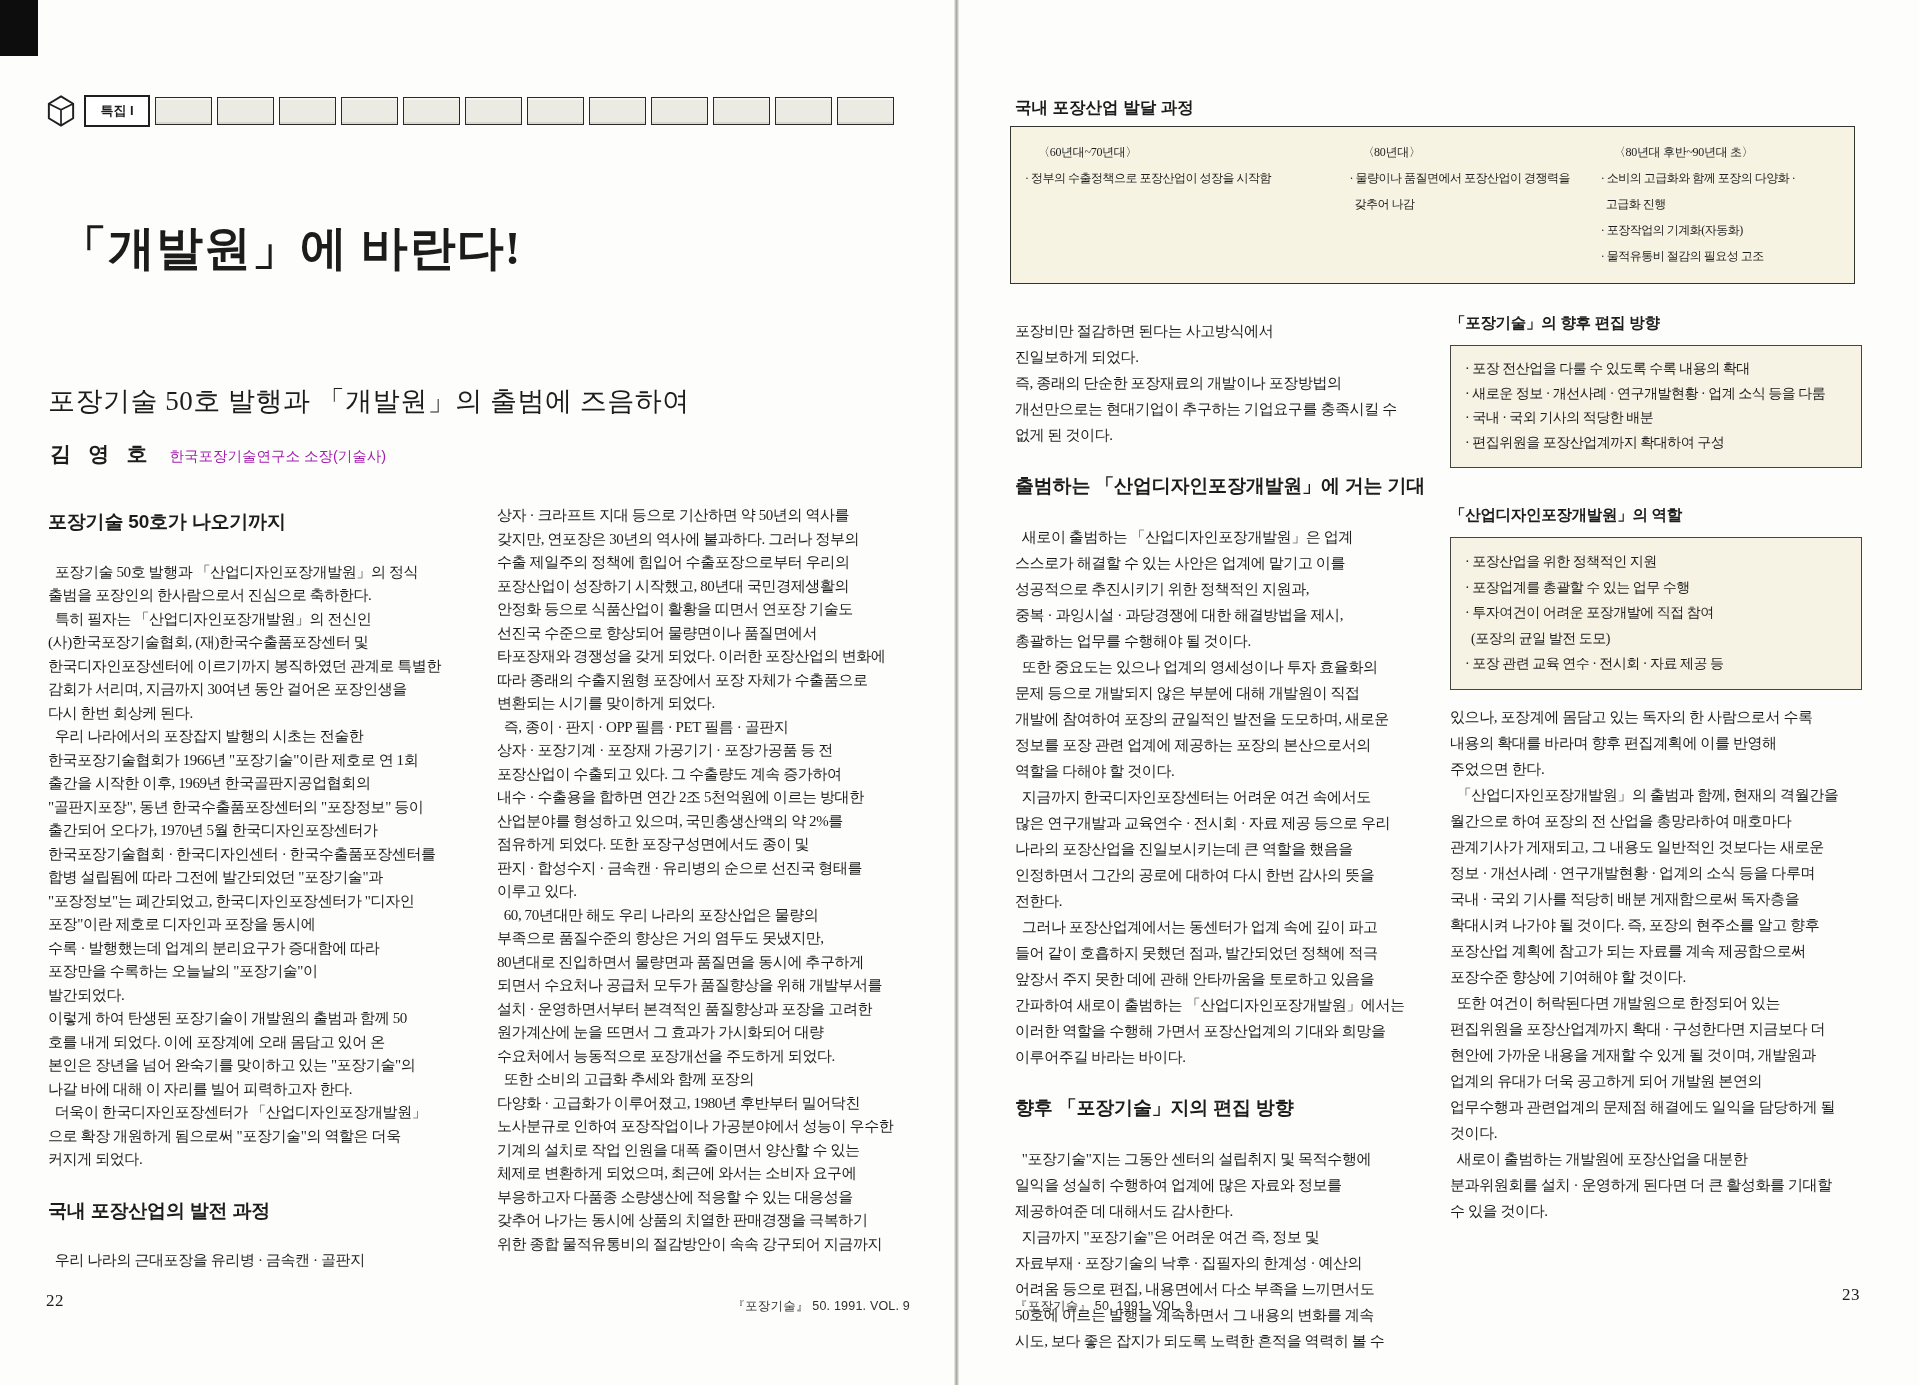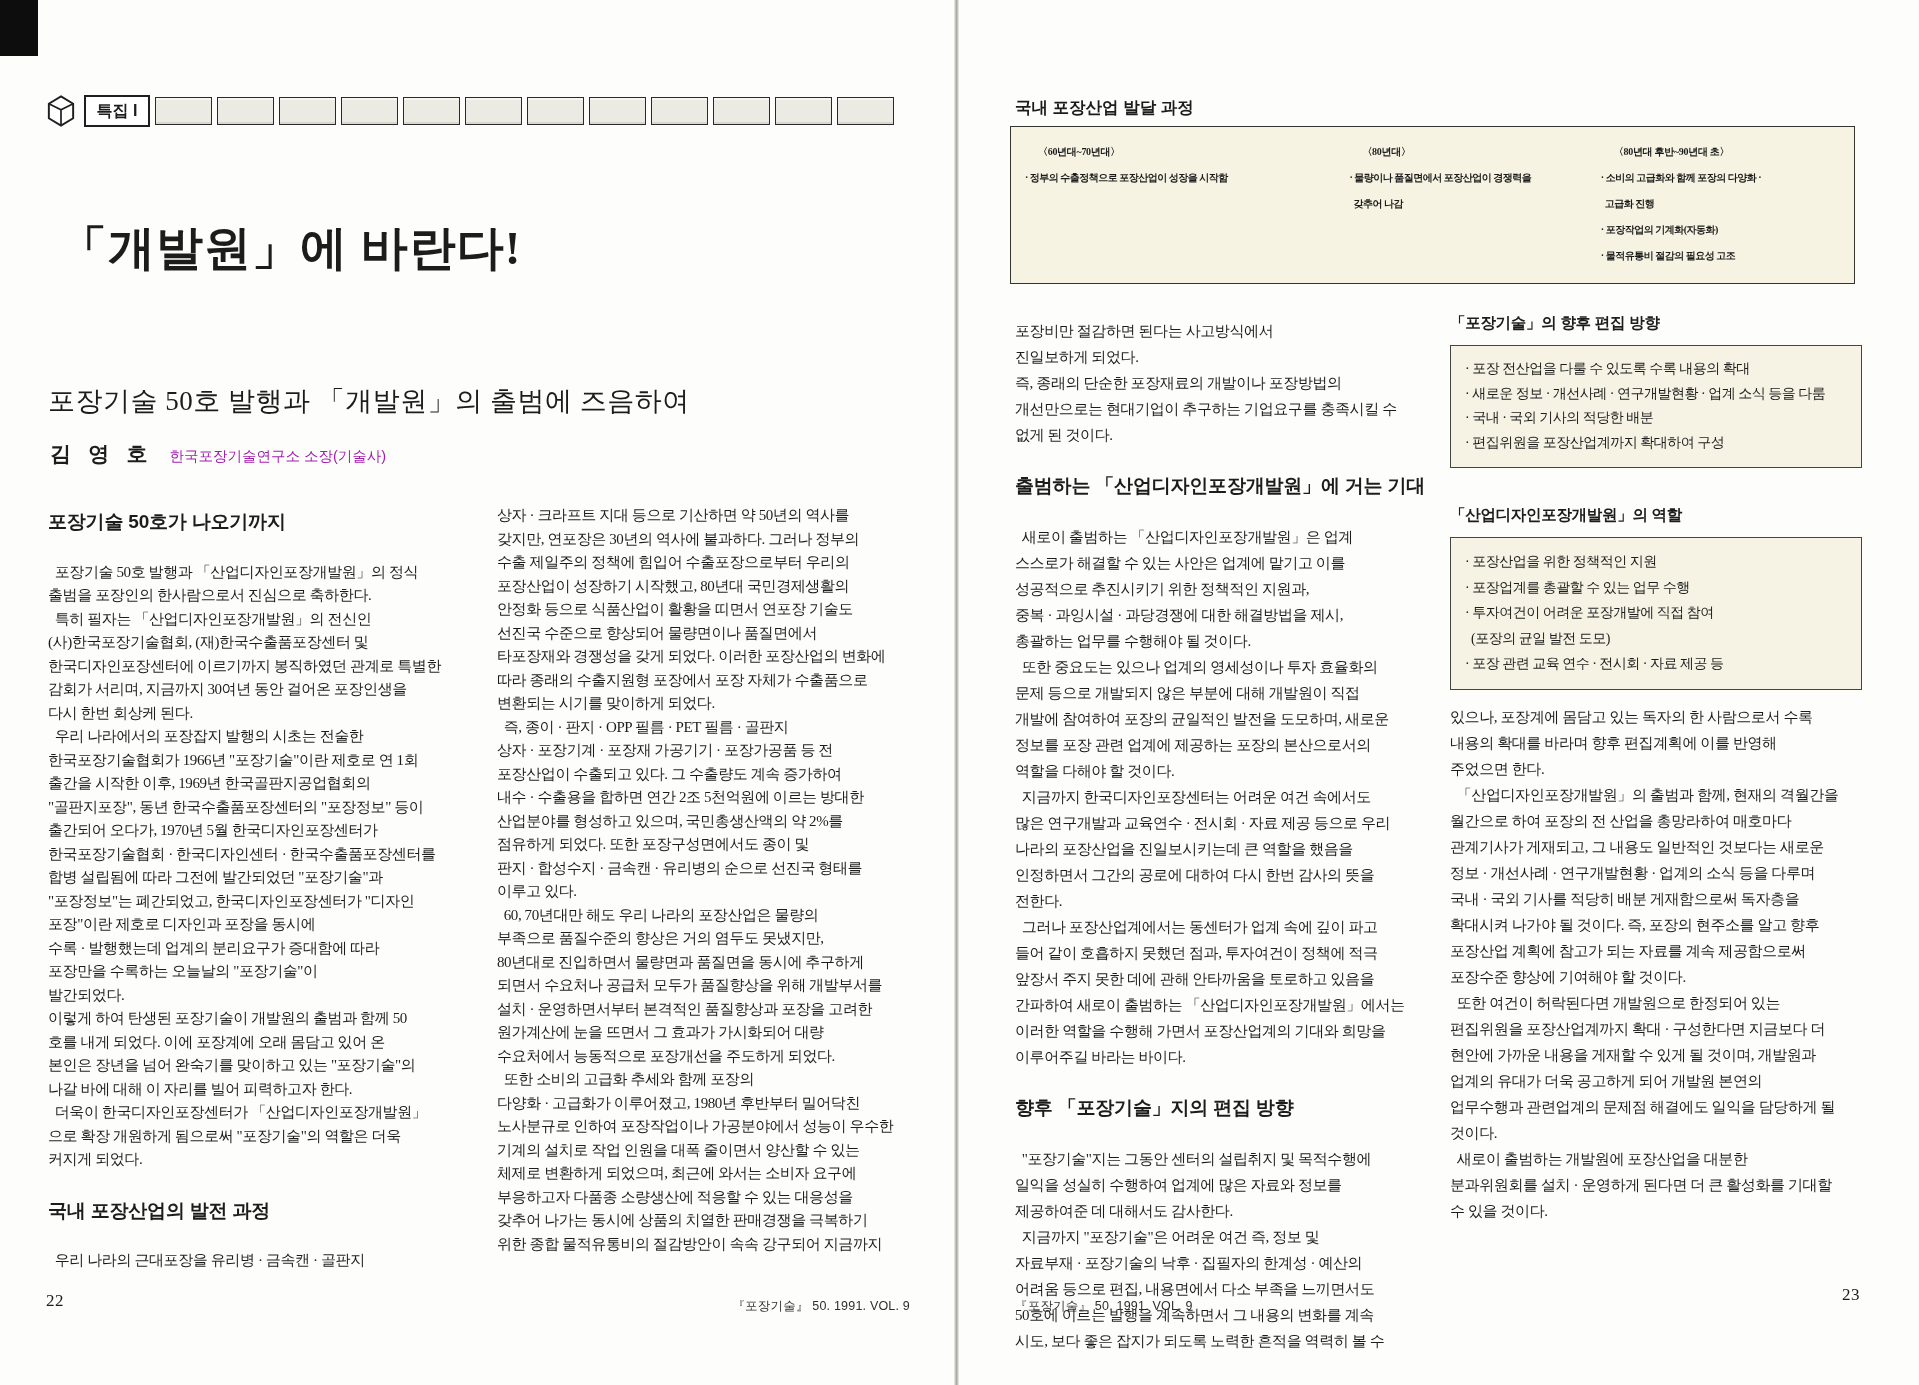--- a/index.html
+++ b/index.html
@@ -10,21 +10,21 @@
   
   .corner-blob{left:0;top:0;width:38px;height:56px;background:#0d0d0d;}
   .gutter{left:954px;top:0;width:5px;height:1385px;
           background:linear-gradient(90deg,#efefec 0%,#a9a9a2 50%,#efefec 100%);}
 
   
   .header-row{left:46px;top:96px;width:848px;height:30px;display:flex;gap:5px;align-items:center;}
   .cube{width:30px;height:34px;flex:0 0 auto;margin-right:3px;}
   .tab-box{flex:0 0 62px;height:28px;border:2px solid #1f1f1f;background:#ffffff;
            display:flex;align-items:center;justify-content:center;
-           font-family:"Liberation Sans",sans-serif;font-size:16px;font-weight:700;}
+           font-family:"Liberation Sans",sans-serif;font-size:13px;font-weight:700;}
   .hbox{flex:1 1 auto;height:26px;border:1.5px solid #2a2a2a;background:#ebebe4;
         box-shadow:inset 0 2px 0 #f7f7f2, inset 0 -2px 0 #d8d8cf;}
 
   .main-title{left:46px;top:186px;font-family:Liberation Serif, serif;
               font-size:47px;font-weight:900;letter-spacing:1px;margin-left:14px;}
   .subtitle{left:48px;top:383px;font-size:27px;letter-spacing:0.5px;}
   .author-row{left:50px;top:440px;display:flex;align-items:baseline;gap:16px;}
   .author-name{font-size:21px;font-weight:700;letter-spacing:6px;text-align:right;}
   .author-aff{font-family:"Liberation Sans",sans-serif;font-size:14.5px;color:#a21caf;}
 
@@ -42,21 +42,21 @@
             letter-spacing:-0.2px;white-space:pre;}
   .l-col1 .sec-head{margin-bottom:27px;}
   .l-col1 .sec-head.mid{margin-top:27px;}
   .r-col1 .sec-head{margin-top:25px;margin-bottom:25px;}
 
   
   .devbox-title{left:1015px;top:97px;font-family:"Liberation Sans",sans-serif;
                 font-size:16.5px;font-weight:700;white-space:pre;}
   .devbox{left:1010px;top:126px;width:845px;border:1.5px solid #35352f;background:#f6f3e2;
           display:flex;padding:12px 18px 14px 14px;box-sizing:border-box;}
-  .devcol{font-size:10px;line-height:26px;font-weight:bold;}
+  .devcol{font-size:12px;line-height:26px;}
   .devcol .period{padding-left:13px;white-space:pre;letter-spacing:-0.3px;}
   .devcol .line{white-space:pre;letter-spacing:-0.5px;}
   .devcol.c1{flex:0 0 40%;}
   .devcol.c2{flex:0 0 31%;}
   .devcol.c3{flex:0 0 29%;}
 
   
   .side-box-title{font-family:"Liberation Sans",sans-serif;font-size:15.5px;font-weight:700;
                   white-space:pre;letter-spacing:-0.3px;}
   .side-box{margin-top:9px;border:1.5px solid #45453e;background:#f6f3e4;
@@ -233,21 +233,21 @@
         <div class="line">문제 등으로 개발되지 않은 부분에 대해 개발원이 직접</div>
         <div class="line">개발에 참여하여 포장의 균일적인 발전을 도모하며, 새로운</div>
         <div class="line">정보를 포장 관련 업계에 제공하는 포장의 본산으로서의</div>
         <div class="line">역할을 다해야 할 것이다.</div>
         <div class="line">  지금까지 한국디자인포장센터는 어려운 여건 속에서도</div>
         <div class="line">많은 연구개발과 교육연수 · 전시회 · 자료 제공 등으로 우리</div>
         <div class="line">나라의 포장산업을 진일보시키는데 큰 역할을 했음을</div>
         <div class="line">인정하면서 그간의 공로에 대하여 다시 한번 감사의 뜻을</div>
         <div class="line">전한다.</div>
         <div class="line">  그러나 포장산업계에서는 동센터가 업계 속에 깊이 파고</div>
-        <div class="line">들어 같이 호흡하지 못했던 점과, 투자여건이 정책에 적극</div>
+        <div class="line">들어 같이 호흡하지 못했던 점과, 발간되었던 정책에 적극</div>
         <div class="line">앞장서 주지 못한 데에 관해 안타까움을 토로하고 있음을</div>
         <div class="line">간파하여 새로이 출범하는 「산업디자인포장개발원」에서는</div>
         <div class="line">이러한 역할을 수행해 가면서 포장산업계의 기대와 희망을</div>
         <div class="line">이루어주길 바라는 바이다.</div>
       </div>
     <div class="sec-head">향후 「포장기술」지의 편집 방향</div>
     <div>
         <div class="line">  "포장기술"지는 그동안 센터의 설립취지 및 목적수행에</div>
         <div class="line">일익을 성실히 수행하여 업계에 많은 자료와 정보를</div>
         <div class="line">제공하여준 데 대해서도 감사한다.</div>

